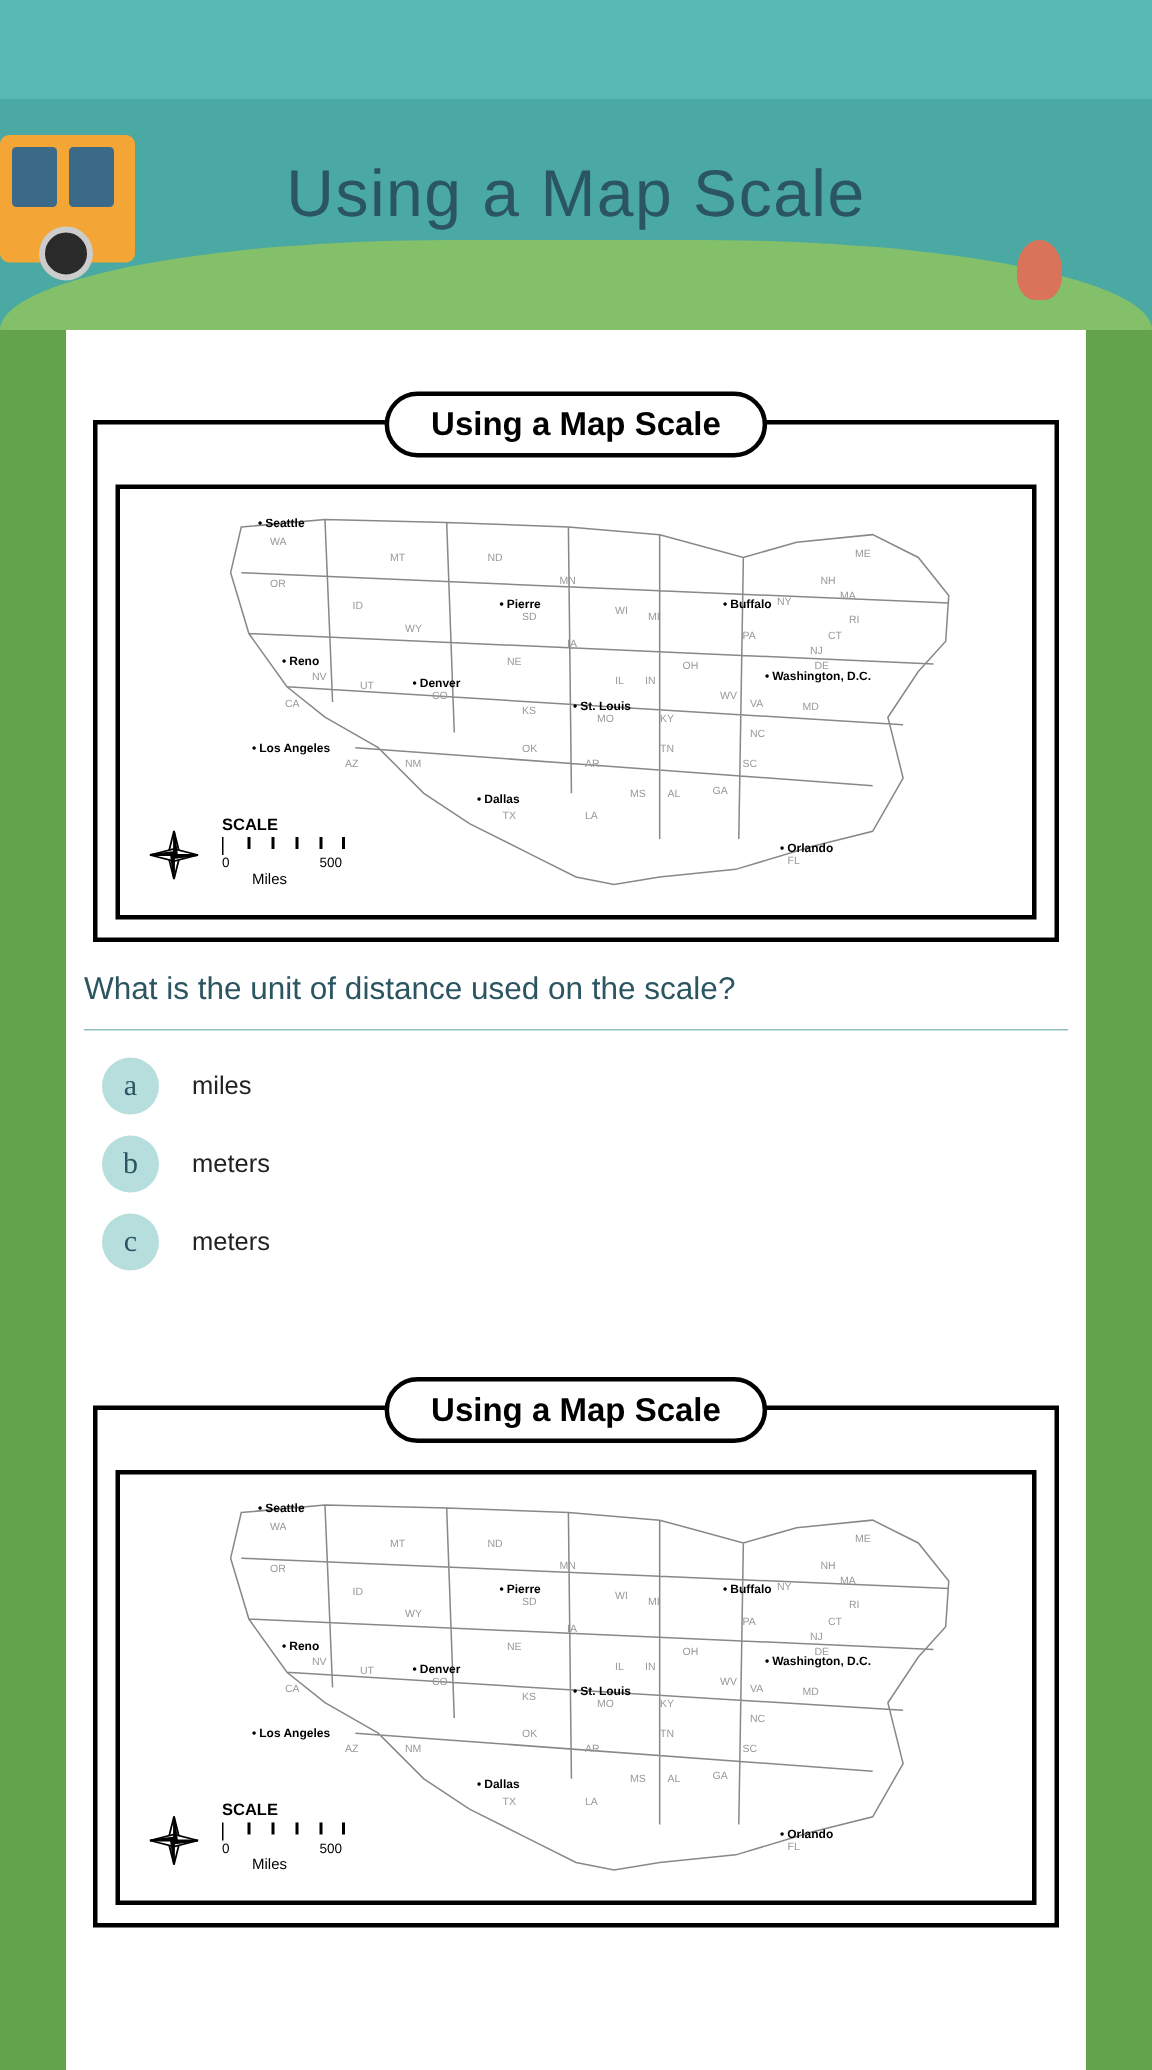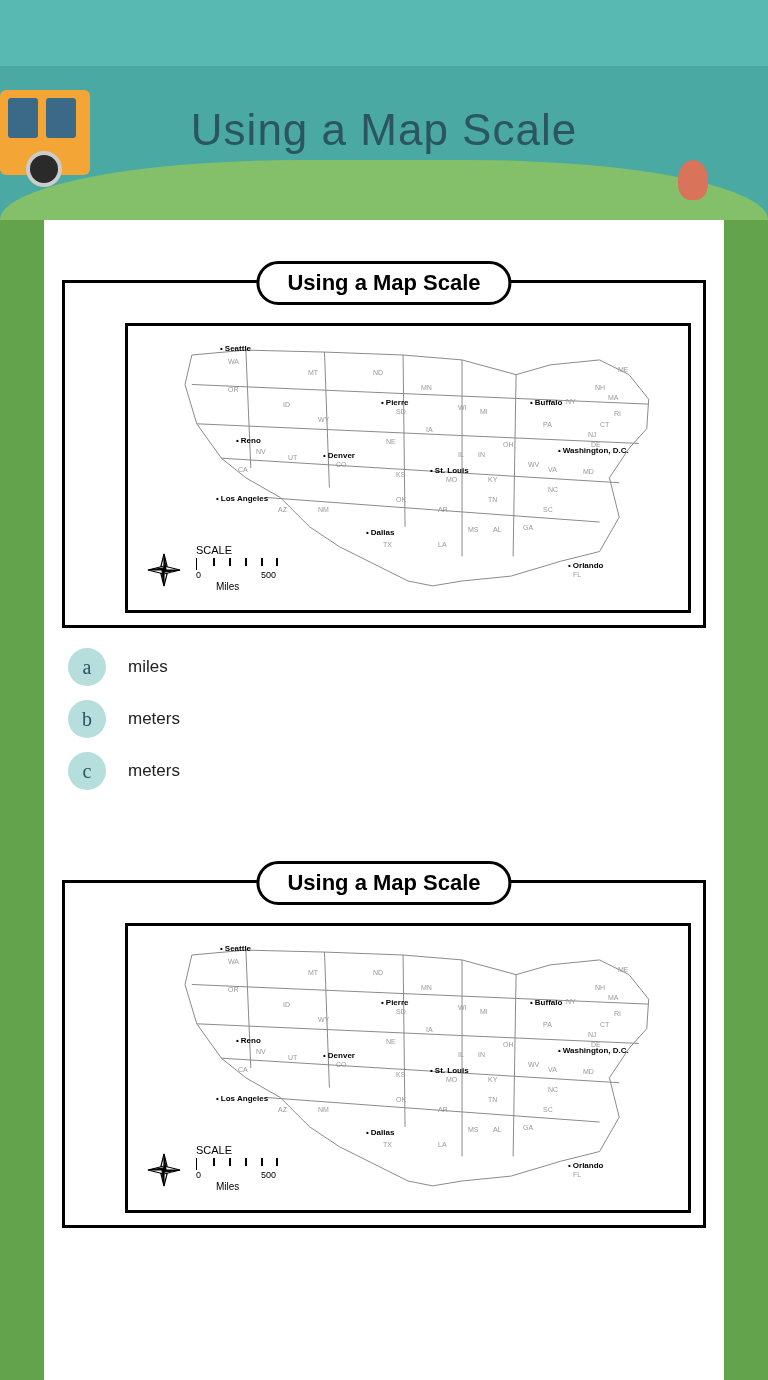--- a/index.html
+++ b/index.html
@@ -64,31 +64,31 @@
   }
   .worksheet-title {
     position: absolute; top: -22px; left: 50%; transform: translateX(-50%);
     background: #fff; border: 3px solid #000; border-radius: 999px;
     padding: 6px 28px; font-family: Arial, sans-serif; font-weight: 700;
     font-size: 22px; white-space: nowrap;
   }
   .map-box {
     border: 3px solid #000; height: 290px; position: relative;
     font-family: Arial, sans-serif; font-size: 8px; color: #777;
-    overflow: hidden; background: #fff; margin-left: 48px;
+    overflow: hidden; background: #fff;
   }
   .us-svg { width: 100%; height: 100%; }
   .compass {
     position: absolute; left: 18px; bottom: 22px;
   }
   .scale-box {
     position: absolute; left: 68px; bottom: 18px;
     font-family: Arial, sans-serif; color: #000;
   }
-  .scale-box .label { font-size: 11px; font-weight: 400; }
+  .scale-box .label { font-size: 11px; font-weight: 700; }
   .scale-box .bar {
     margin-top: 2px; width: 80px; height: 12px; position: relative;
     border-left: 1.5px solid #000;
   }
   .scale-box .bar span {
     position: absolute; top: 0; width: 1.5px; height: 8px; background: #000;
   }
   .scale-box .ends { display: flex; justify-content: space-between; width: 80px; font-size: 9px; }
   .scale-box .unit { font-size: 10px; margin-top: 1px; margin-left: 20px; }
   .city { position: absolute; font-size: 8px; font-weight: 700; color: #000; font-family: Arial, sans-serif; white-space: nowrap; }
@@ -216,20 +216,21 @@
         </div>
         <div class="ends">
           <span>0</span>
           <span>500</span>
         </div>
         <div class="unit">Miles</div>
       </div>
     </div>
   </div>
 
+  <div class="question">What is the unit of distance used on the scale?</div>
 
   <div class="options">
     <div class="option">
       <div class="letter">a</div>
       <div class="text">miles</div>
     </div>
     <div class="option">
       <div class="letter">b</div>
       <div class="text">meters</div>
     </div>

